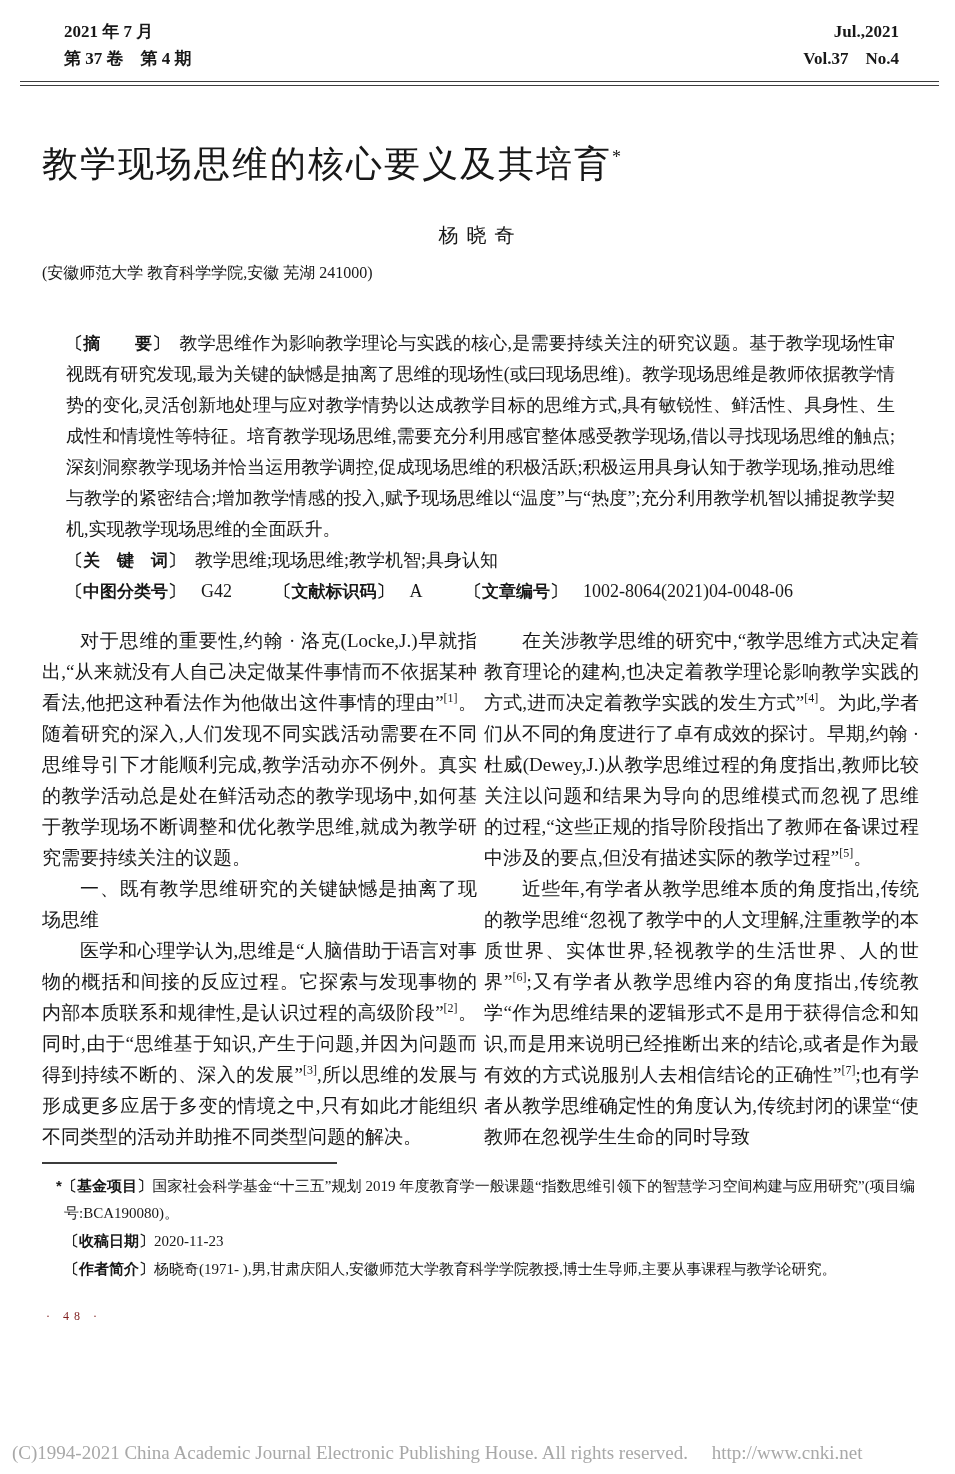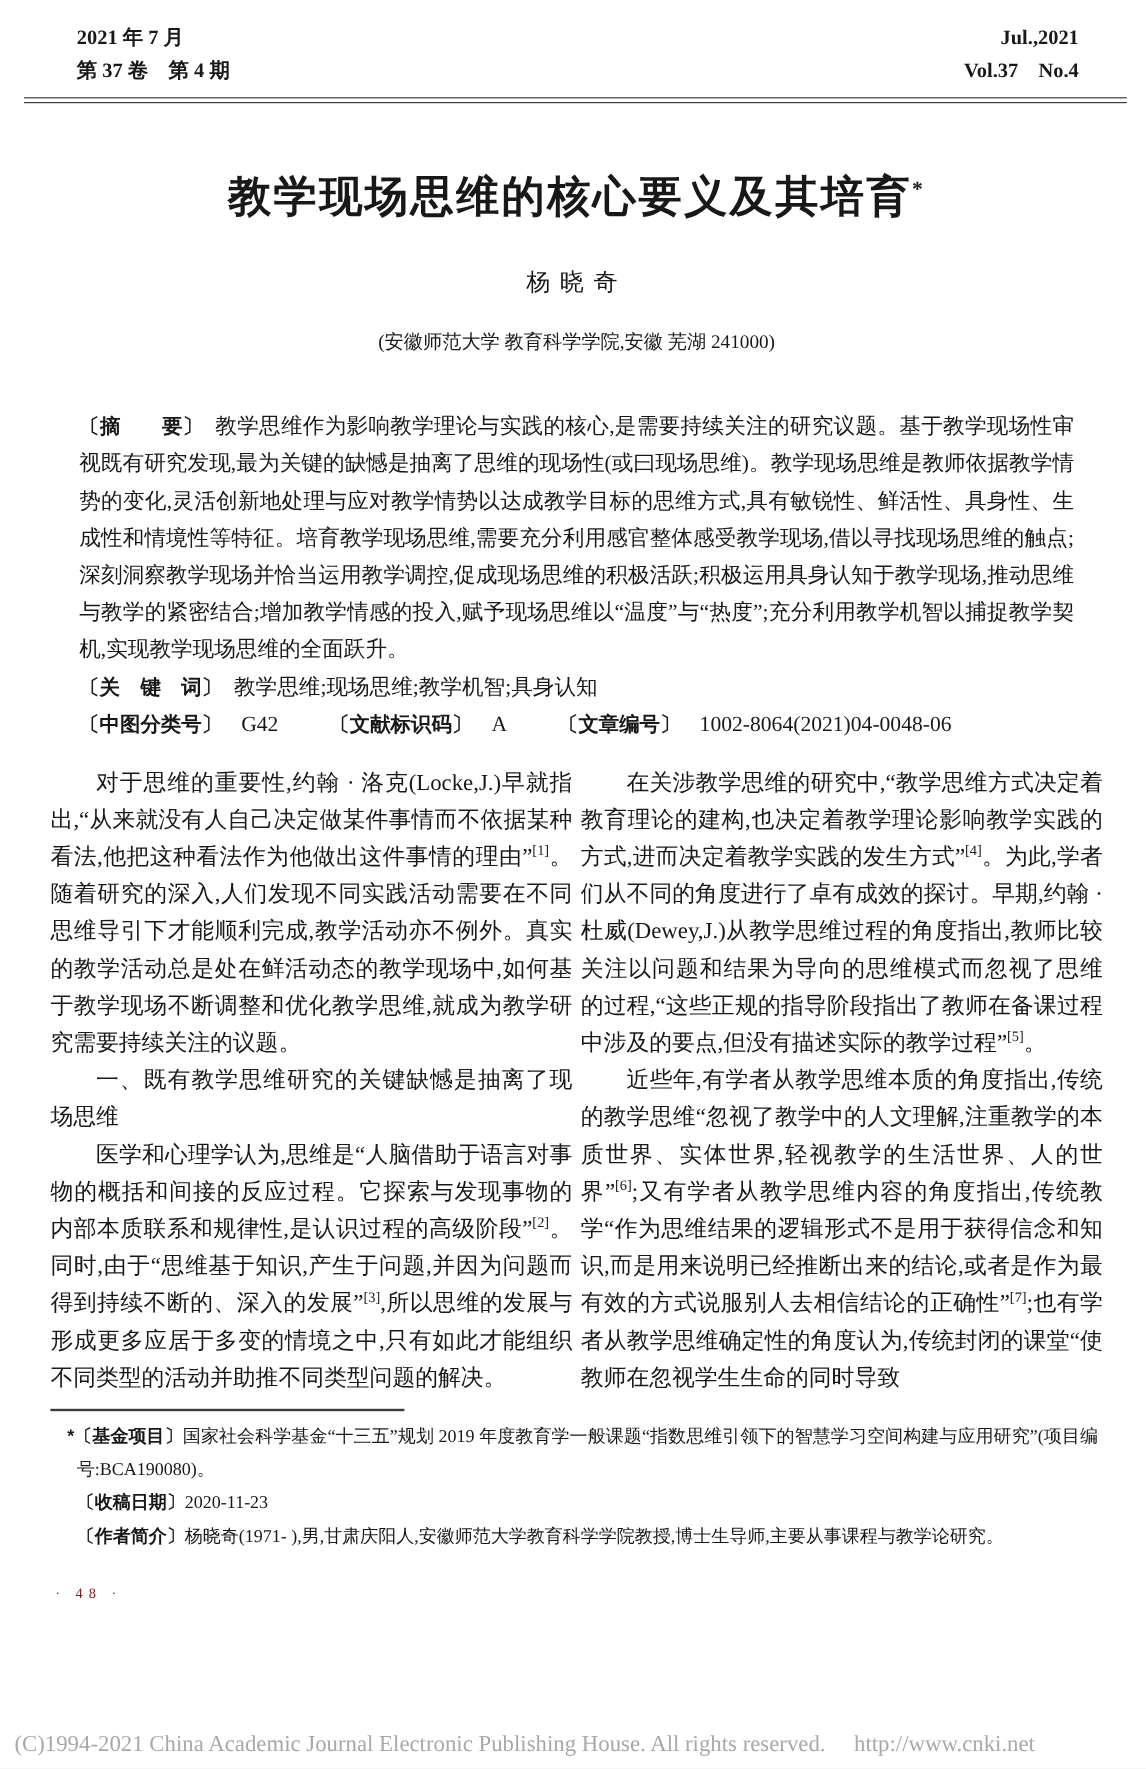--- a/index.html
+++ b/index.html
@@ -10,24 +10,24 @@
   }
   
   .hdr{display:flex;justify-content:space-between;align-items:flex-start;padding:2px 20px 0 22px;}
   .hdr-left div,.hdr-right div{font-size:17px;line-height:27px;font-weight:700;}
   .hdr-center{text-align:center;}
   .hdr-center .cn{font-size:18px;line-height:27px;}
   .hdr-center .en{font-size:19px;line-height:27px;}
   .hdr-right{text-align:right;}
   .double-rule{height:3px;border-top:1px solid #3c3c3c;border-bottom:1px solid #3c3c3c;margin:9px -20px 0 -22px;}
   
-  .title{text-align:center;font-size:36px;font-weight:700;letter-spacing:2px;margin:56px 0 0;line-height:44px;}
+  .title{font-size:36px;font-weight:400;letter-spacing:2px;margin:56px 0 0;line-height:44px;}
   .title sup{font-size:18px;}
   .author{text-align:center;font-size:20px;letter-spacing:8px;margin-top:36px;}
-  .affiliation{text-align:center;font-size:16px;margin-top:26px;}
+  .affiliation{font-size:16px;margin-top:14px;}
   
   .front{margin:44px 24px 0 24px;}
   .front p{margin:0;text-align:justify;}
   .abstract,.keywords,.meta{font-size:18px;line-height:31px;}
   .front .lbl{font-family:"Liberation Sans","DejaVu Sans",sans-serif;font-weight:700;font-size:17px;margin-right:10px;}
   .meta .pair{margin-right:38px;white-space:nowrap;}
   .meta .pair:last-child{margin-right:0;}
   .meta .val{margin-left:6px;}
   
   .columns{display:flex;gap:7px;margin-top:18px;}

